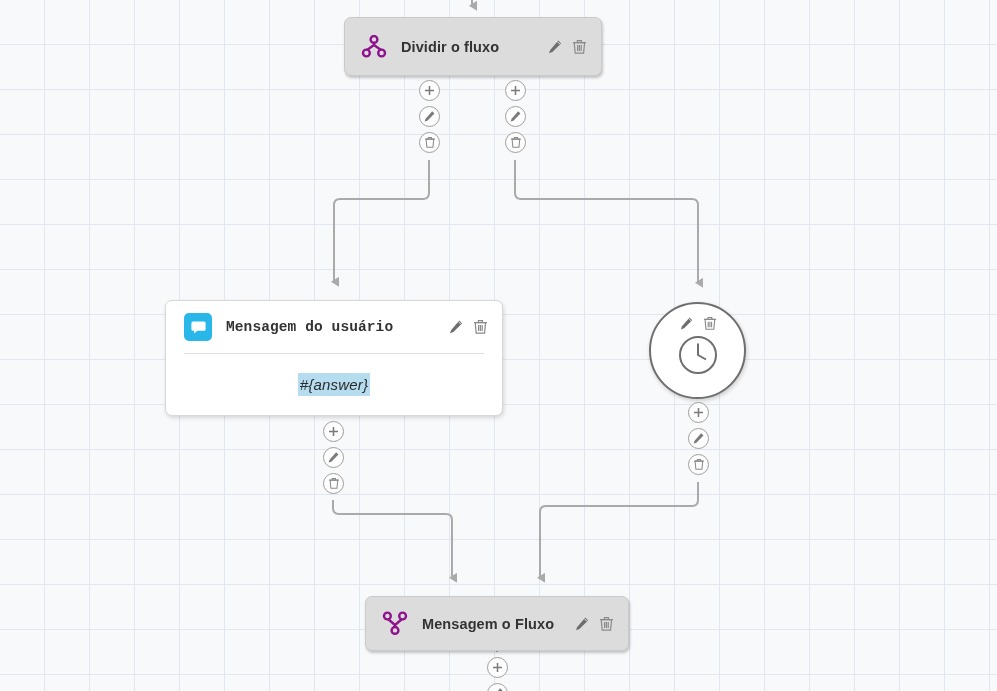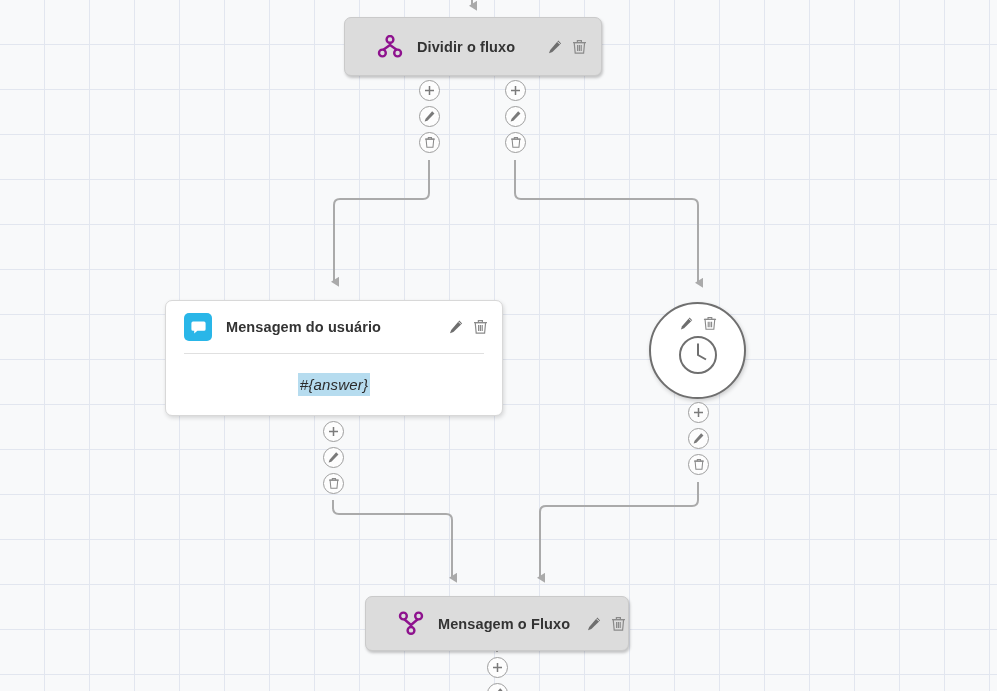--- a/index.html
+++ b/index.html
@@ -48,26 +48,27 @@
   .node-white {
     background: #ffffff;
     border: 1px solid #d8d8d8;
     box-shadow: 1px 2px 4px rgba(0,0,0,0.14);
   }
 
   .node-header {
     display: flex;
     align-items: center;
     height: 100%;
-    padding: 0 14px 0 32px;
+    padding: 0 14px 0 16px;
   }
 
   .node-white .node-header {
     height: 52px;
     padding: 0 14px 0 18px;
+    font-family: Liberation Mono, monospace;
   }
 
   .node-icon {
     flex: 0 0 auto;
     display: flex;
     align-items: center;
     justify-content: center;
   }
 
   .node-title {

